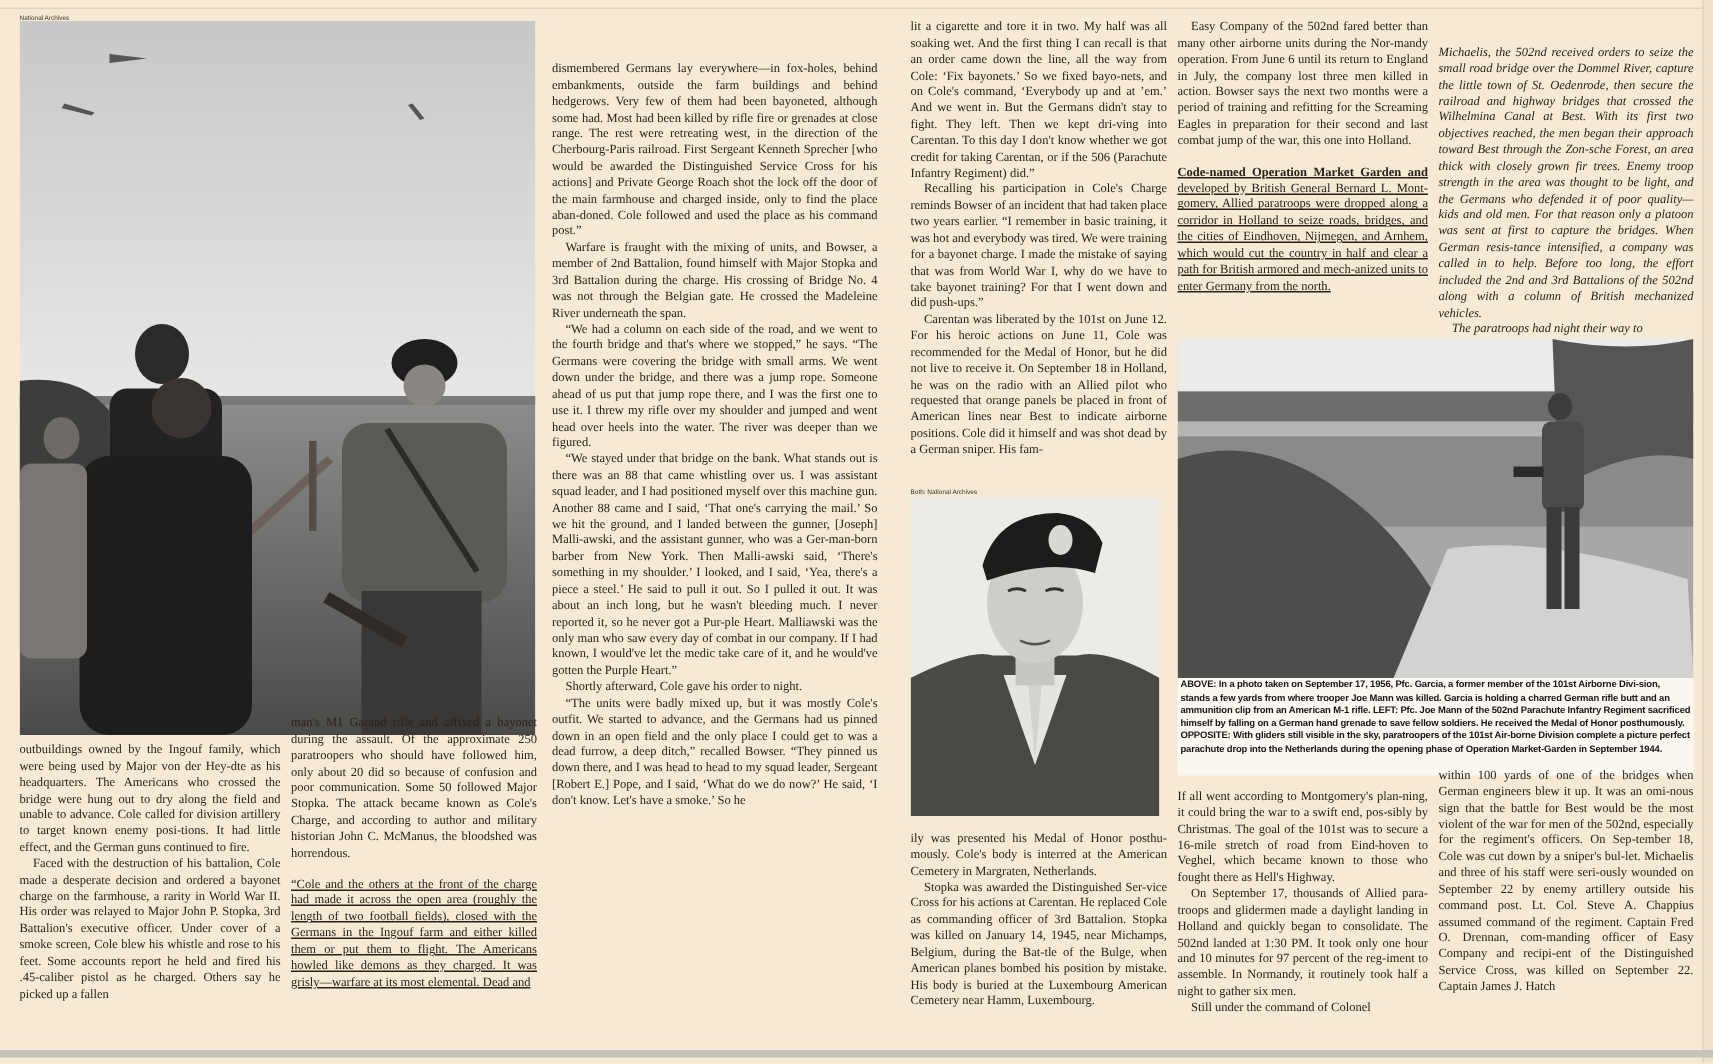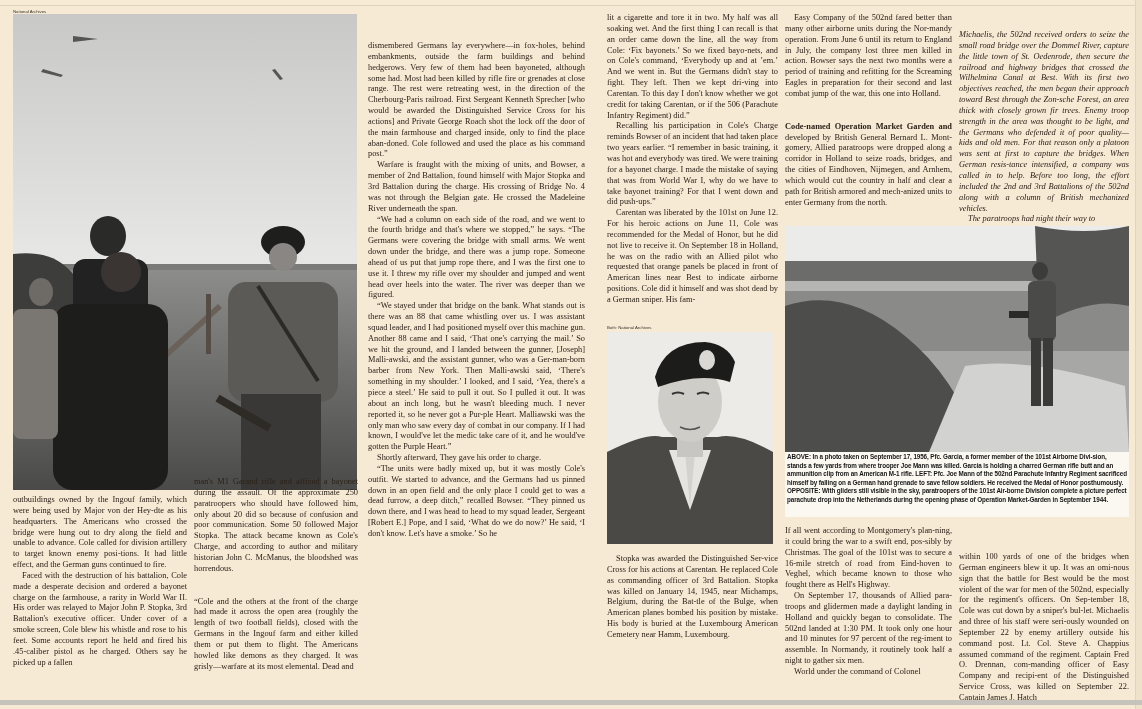--- a/index.html
+++ b/index.html
@@ -4,21 +4,21 @@
 <style>
   html,body{margin:0;padding:0;}
   body{width:1142px;height:709px;background:#f6ead5;position:relative;overflow:hidden;font-family:"Liberation Serif","DejaVu Serif",serif;color:#2b2118;}
   .topline{position:absolute;left:0;top:5px;width:1142px;height:1px;background:#e1d3bb;}
   .bottombar{position:absolute;left:0;top:700px;width:1142px;height:5px;background:#c6c2bc;}
   .rightedge{position:absolute;left:1135px;top:0;width:7px;height:709px;background:#efe2cb;border-left:1px solid #e2d4bc;}
   .credit{position:absolute;font-family:"Liberation Sans","DejaVu Sans",sans-serif;font-size:4.3px;color:#3a3129;white-space:nowrap;}
   .col{position:absolute;font-size:8.35px;line-height:10.85px;text-align:justify;hyphens:manual;}
   .col p{margin:0;text-indent:0;}
   .col p.ind{text-indent:9px;}
-  .col p.gap{margin-top:22px;}
+  .col p.gap{margin-top:10px;text-decoration:underline;}
   .lead{font-weight:bold;}
   .photo{position:absolute;overflow:hidden;}
   .caption{position:absolute;font-family:"Liberation Sans","DejaVu Sans",sans-serif;font-weight:bold;font-size:6.3px;line-height:8.6px;color:#151515;background:#fbf8f2;letter-spacing:-0.1px;padding:1px 2px;box-sizing:border-box;}
 </style>
 </head>
 <body>
 
 <div class="topline"></div>
 
 <div class="credit" style="left:13px;top:9px;">National Archives</div>
@@ -72,21 +72,21 @@
   </div>
 <div class="col" id="col2" style="left:194px;top:477px;width:164px;">
     <p><span>man's M1 Garand rifle and affixed a bayonet during the assault. Of the approximate 250 paratroopers who should have followed him, only about 20 did so because of confusion and poor communication. Some 50 followed Major Stopka. The attack became known as Cole's Charge, and according to author and military historian John C. McManus, the bloodshed was horrendous.</span></p>
     <p class="gap"><span>“Cole and the others at the front of the charge had made it across the open area (roughly the length of two football fields), closed with the Germans in the Ingouf farm and either killed them or put them to flight. The Americans howled like demons as they charged. It was grisly—warfare at its most elemental. Dead and</span></p>
   </div>
 <div class="col" id="col3" style="left:368px;top:13px;width:217px;margin-top:28px;">
     <p><span>dismembered Germans lay everywhere—in fox-holes, behind embankments, outside the farm buildings and behind hedgerows. Very few of them had been bayoneted, although some had. Most had been killed by rifle fire or grenades at close range. The rest were retreating west, in the direction of the Cherbourg-Paris railroad. First Sergeant Kenneth Sprecher [who would be awarded the Distinguished Service Cross for his actions] and Private George Roach shot the lock off the door of the main farmhouse and charged inside, only to find the place aban-doned. Cole followed and used the place as his command post.”</span></p>
     <p class="ind"><span>Warfare is fraught with the mixing of units, and Bowser, a member of 2nd Battalion, found himself with Major Stopka and 3rd Battalion during the charge. His crossing of Bridge No. 4 was not through the Belgian gate. He crossed the Madeleine River underneath the span.</span></p>
     <p class="ind"><span>“We had a column on each side of the road, and we went to the fourth bridge and that's where we stopped,” he says. “The Germans were covering the bridge with small arms. We went down under the bridge, and there was a jump rope. Someone ahead of us put that jump rope there, and I was the first one to use it. I threw my rifle over my shoulder and jumped and went head over heels into the water. The river was deeper than we figured.</span></p>
     <p class="ind"><span>“We stayed under that bridge on the bank. What stands out is there was an 88 that came whistling over us. I was assistant squad leader, and I had positioned myself over this machine gun. Another 88 came and I said, ‘That one's carrying the mail.’ So we hit the ground, and I landed between the gunner, [Joseph] Malli-awski, and the assistant gunner, who was a Ger-man-born barber from New York. Then Malli-awski said, ‘There's something in my shoulder.’ I looked, and I said, ‘Yea, there's a piece a steel.’ He said to pull it out. So I pulled it out. It was about an inch long, but he wasn't bleeding much. I never reported it, so he never got a Pur-ple Heart. Malliawski was the only man who saw every day of combat in our company. If I had known, I would've let the medic take care of it, and he would've gotten the Purple Heart.”</span></p>
-    <p class="ind"><span>Shortly afterward, They gave his order to charge.</span></p>
+    <p class="ind"><span>Shortly afterward, Cole gave his order to night.</span></p>
     <p class="ind"><span>“The units were badly mixed up, but it was mostly Cole's outfit. We started to advance, and the Germans had us pinned down in an open field and the only place I could get to was a dead furrow, a deep ditch,” recalled Bowser. “They pinned us down there, and I was head to head to my squad leader, Sergeant [Robert E.] Pope, and I said, ‘What do we do now?’ He said, ‘I don't know. Let's have a smoke.’ So he</span></p>
   </div>
 
 <div class="col" id="col4_top" style="left:607px;top:13px;width:171px;">
     <p><span>lit a cigarette and tore it in two. My half was all soaking wet. And the first thing I can recall is that an order came down the line, all the way from Cole: ‘Fix bayonets.’ So we fixed bayo-nets, and on Cole's command, ‘Everybody up and at ’em.’ And we went in. But the Germans didn't stay to fight. They left. Then we kept dri-ving into Carentan. To this day I don't know whether we got credit for taking Carentan, or if the 506 (Parachute Infantry Regiment) did.”</span></p>
     <p class="ind"><span>Recalling his participation in Cole's Charge reminds Bowser of an incident that had taken place two years earlier. “I remember in basic training, it was hot and everybody was tired. We were training for a bayonet charge. I made the mistake of saying that was from World War I, why do we have to take bayonet training? For that I went down and did push-ups.”</span></p>
     <p class="ind"><span>Carentan was liberated by the 101st on June 12. For his heroic actions on June 11, Cole was recommended for the Medal of Honor, but he did not live to receive it. On September 18 in Holland, he was on the radio with an Allied pilot who requested that orange panels be placed in front of American lines near Best to indicate airborne positions. Cole did it himself and was shot dead by a German sniper. His fam-</span></p>
   </div>
 <div class="credit" style="left:607px;top:325px;">Both: National Archives</div>
 <div class="photo" style="left:607px;top:332px;width:166px;height:212px;">
@@ -97,20 +97,21 @@
     <path d="M78 120 l5 55 l5 -55z" fill="#d4d2ce"></path>
     <rect x="70" y="100" width="26" height="25" fill="#c8c6c2"></rect>
     <ellipse cx="83" cy="70" rx="32" ry="40" fill="#cfcdc8"></ellipse>
     <path d="M48 45 q10 -35 50 -35 q22 2 30 20 l-5 20 q-30 -10 -72 5z" fill="#1c1c1b"></path>
     <ellipse cx="100" cy="28" rx="8" ry="10" fill="#d9d8d5"></ellipse>
     <path d="M65 62 q6 -3 12 0 M90 62 q6 -3 12 0" stroke="#333" stroke-width="2" fill="none"></path>
     <path d="M73 95 q10 5 20 0" stroke="#555" stroke-width="1.5" fill="none"></path>
   </svg>
 </div>
 <div class="col" id="col4_bottom" style="left:607px;top:554px;width:171px;">
+    <p><span>ily was presented his Medal of Honor posthu-mously. Cole's body is interred at the American Cemetery in Margraten, Netherlands.</span></p>
     <p class="ind"><span>Stopka was awarded the Distinguished Ser-vice Cross for his actions at Carentan. He replaced Cole as commanding officer of 3rd Battalion. Stopka was killed on January 14, 1945, near Michamps, Belgium, during the Bat-tle of the Bulge, when American planes bombed his position by mistake. His body is buried at the Luxembourg American Cemetery near Hamm, Luxembourg.</span></p>
   </div>
 
 <div class="col" id="col5_top" style="left:785px;top:13px;width:167px;">
     <p class="ind"><span>Easy Company of the 502nd fared better than many other airborne units during the Nor-mandy operation. From June 6 until its return to England in July, the company lost three men killed in action. Bowser says the next two months were a period of training and refitting for the Screaming Eagles in preparation for their second and last combat jump of the war, this one into Holland.</span></p>
     <p class="gap"><span class="lead">Code-named Operation Market Garden and</span><span> developed by British General Bernard L. Mont-gomery, Allied paratroops were dropped along a corridor in Holland to seize roads, bridges, and the cities of Eindhoven, Nijmegen, and Arnhem, which would cut the country in half and clear a path for British armored and mech-anized units to enter Germany from the north.</span></p>
   </div>
 <div class="col" id="col6_top" style="left:959px;top:30px;width:170px;font-style:italic;">
     <p><span>Michaelis, the 502nd received orders to seize the small road bridge over the Dommel River, capture the little town of St. Oedenrode, then secure the railroad and highway bridges that crossed the Wilhelmina Canal at Best. With its first two objectives reached, the men began their approach toward Best through the Zon-sche Forest, an area thick with closely grown fir trees. Enemy troop strength in the area was thought to be light, and the Germans who defended it of poor quality— kids and old men. For that reason only a platoon was sent at first to capture the bridges. When German resis-tance intensified, a company was called in to help. Before too long, the effort included the 2nd and 3rd Battalions of the 502nd along with a column of British mechanized vehicles.</span></p>
     <p class="ind"><span>The paratroops had night their way to</span></p>
@@ -132,20 +133,20 @@
     <rect x="246" y="112" width="10" height="68" fill="#3a3a38"></rect>
     <rect x="258" y="112" width="10" height="68" fill="#3a3a38"></rect>
     <rect x="224" y="85" width="20" height="7" fill="#2a2a28"></rect>
   </svg>
 </div>
 <div class="caption" style="left:785px;top:452px;width:344px;height:65px;">ABOVE: In a photo taken on September 17, 1956, Pfc. Garcia, a former member of the 101st Airborne Divi-sion, stands a few yards from where trooper Joe Mann was killed. Garcia is holding a charred German rifle butt and an ammunition clip from an American M-1 rifle. LEFT: Pfc. Joe Mann of the 502nd Parachute Infantry Regiment sacrificed himself by falling on a German hand grenade to save fellow soldiers. He received the Medal of Honor posthumously. OPPOSITE: With gliders still visible in the sky, paratroopers of the 101st Air-borne Division complete a picture perfect parachute drop into the Netherlands during the opening phase of Operation Market-Garden in September 1944.</div>
 
 <div class="col" id="col5_bottom" style="left:785px;top:526px;width:167px;">
     <p><span>If all went according to Montgomery's plan-ning, it could bring the war to a swift end, pos-sibly by Christmas. The goal of the 101st was to secure a 16-mile stretch of road from Eind-hoven to Veghel, which became known to those who fought there as Hell's Highway.</span></p>
     <p class="ind"><span>On September 17, thousands of Allied para-troops and glidermen made a daylight landing in Holland and quickly began to consolidate. The 502nd landed at 1:30 PM. It took only one hour and 10 minutes for 97 percent of the reg-iment to assemble. In Normandy, it routinely took half a night to gather six men.</span></p>
-    <p class="ind"><span>World under the command of Colonel</span></p>
+    <p class="ind"><span>Still under the command of Colonel</span></p>
   </div>
-<div class="col" id="col6_bottom" style="left:959px;top:552px;width:170px;">
+<div class="col" id="col6_bottom" style="left:959px;top:512px;width:170px;">
     <p><span>within 100 yards of one of the bridges when German engineers blew it up. It was an omi-nous sign that the battle for Best would be the most violent of the war for men of the 502nd, especially for the regiment's officers. On Sep-tember 18, Cole was cut down by a sniper's bul-let. Michaelis and three of his staff were seri-ously wounded on September 22 by enemy artillery outside his command post. Lt. Col. Steve A. Chappius assumed command of the regiment. Captain Fred O. Drennan, com-manding officer of Easy Company and recipi-ent of the Distinguished Service Cross, was killed on September 22. Captain James J. Hatch</span></p>
   </div>
 
 <div class="rightedge"></div>
 <div class="bottombar"></div>
 
 </body></html>

